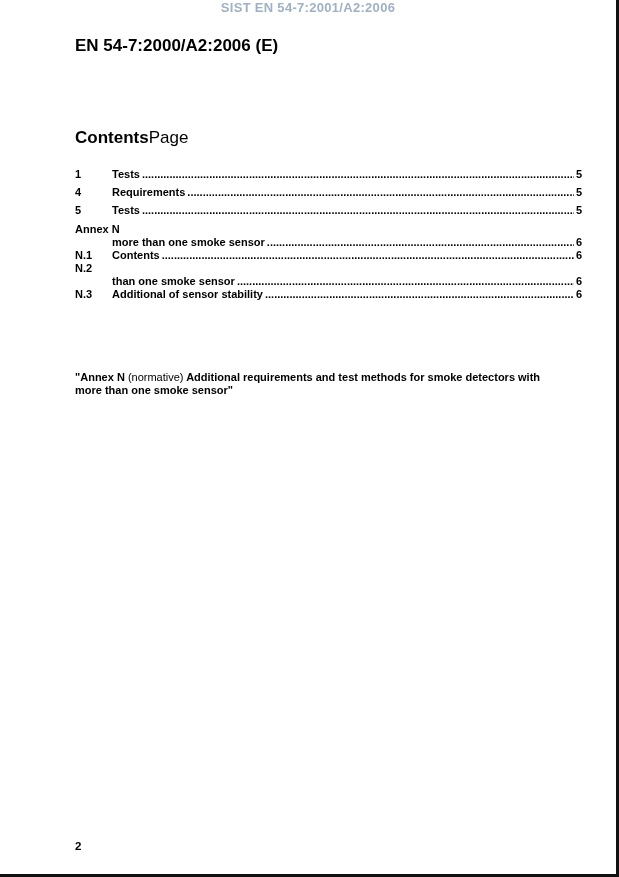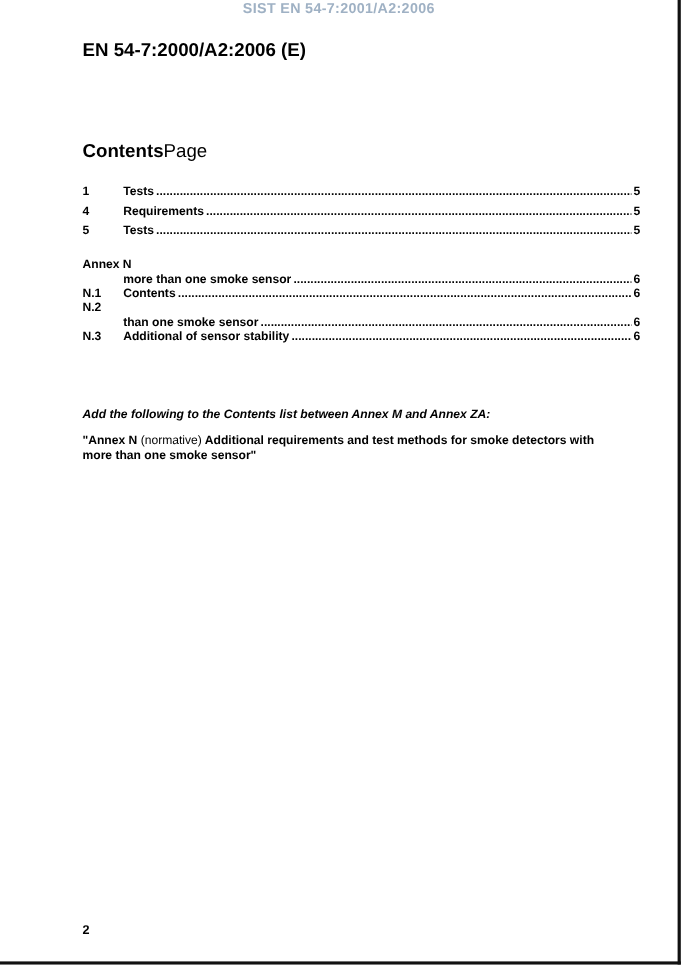--- a/index.html
+++ b/index.html
@@ -43,21 +43,21 @@
     top: 168px; left: 75px; right: 34px;
   }
   .toc-row {
     display: flex;
     align-items: baseline;
     font-size: 11px;
     font-weight: bold;
     line-height: 13px;
   }
   .toc-row.sp { margin-bottom: 5px; }
-  .toc-row.gap { margin-top: 18px; }
+  .toc-row.gap { margin-top: 6px; }
   .toc-num { min-width: 37px; flex-shrink: 0; white-space: pre; }
   .toc-title { white-space: pre; }
   .toc-indent { min-width: 37px; flex-shrink: 0; }
   .toc-leader { flex: 1 1 auto; overflow: hidden; white-space: nowrap; margin: 0 2px; }
   .toc-leader::after {
     content: ".................................................................................................................................................................................................";
   }
   .toc-page { flex-shrink: 0; }
   .amendment {
     position: absolute;
@@ -146,19 +146,18 @@
     <div class="toc-row">
       <span class="toc-num">N.3</span>
       <span class="toc-title">Additional of sensor stability</span>
       <span class="toc-leader"></span>
       <span class="toc-page">6</span>
     </div>
 
   </div>
 
   <div class="amendment">
-    <p class="instruction">Add the following to the Contents list between Annex M and Annex ZA:</p>
     <p class="quote"><span class="b">"Annex N </span><span>(normative)</span><span class="b"> Additional requirements and test methods for smoke detectors with more than one smoke sensor"</span></p>
   </div>
 
   <div class="pagenum">2</div>
 
 </div>
 
 </body></html>

